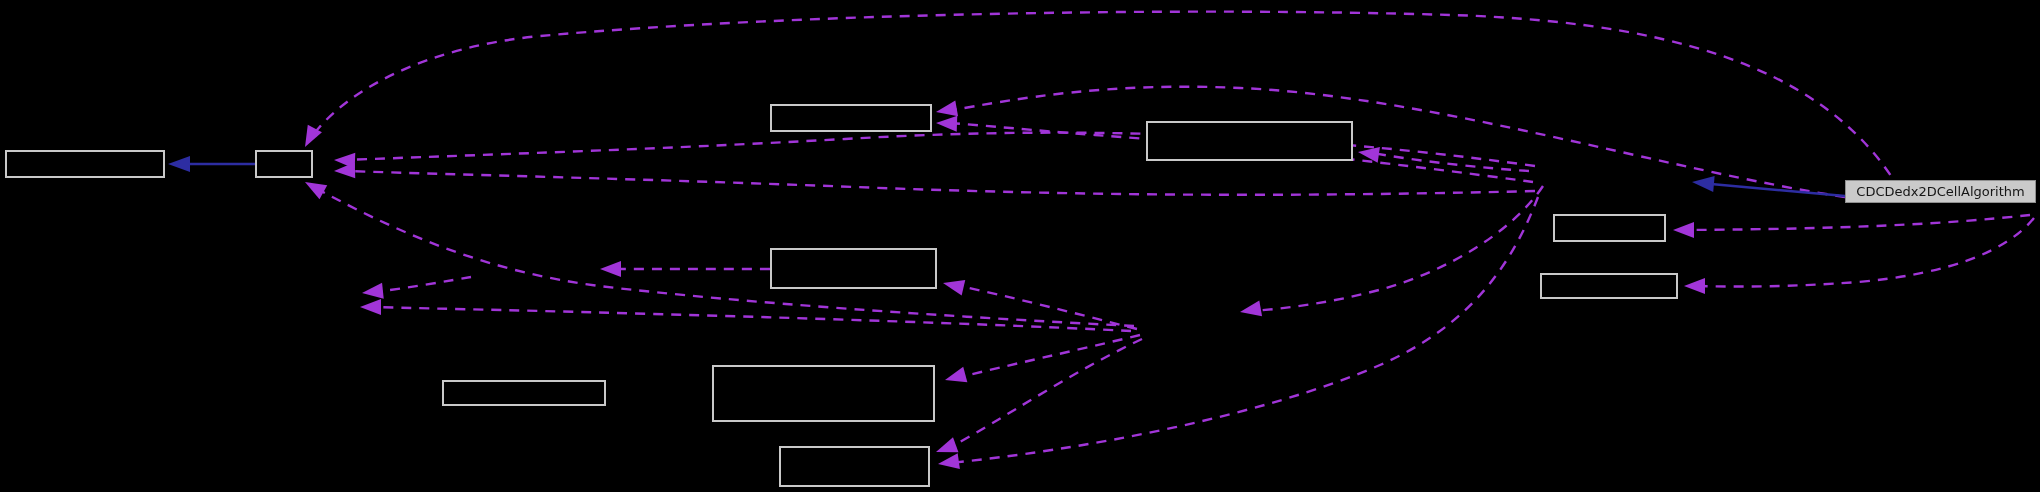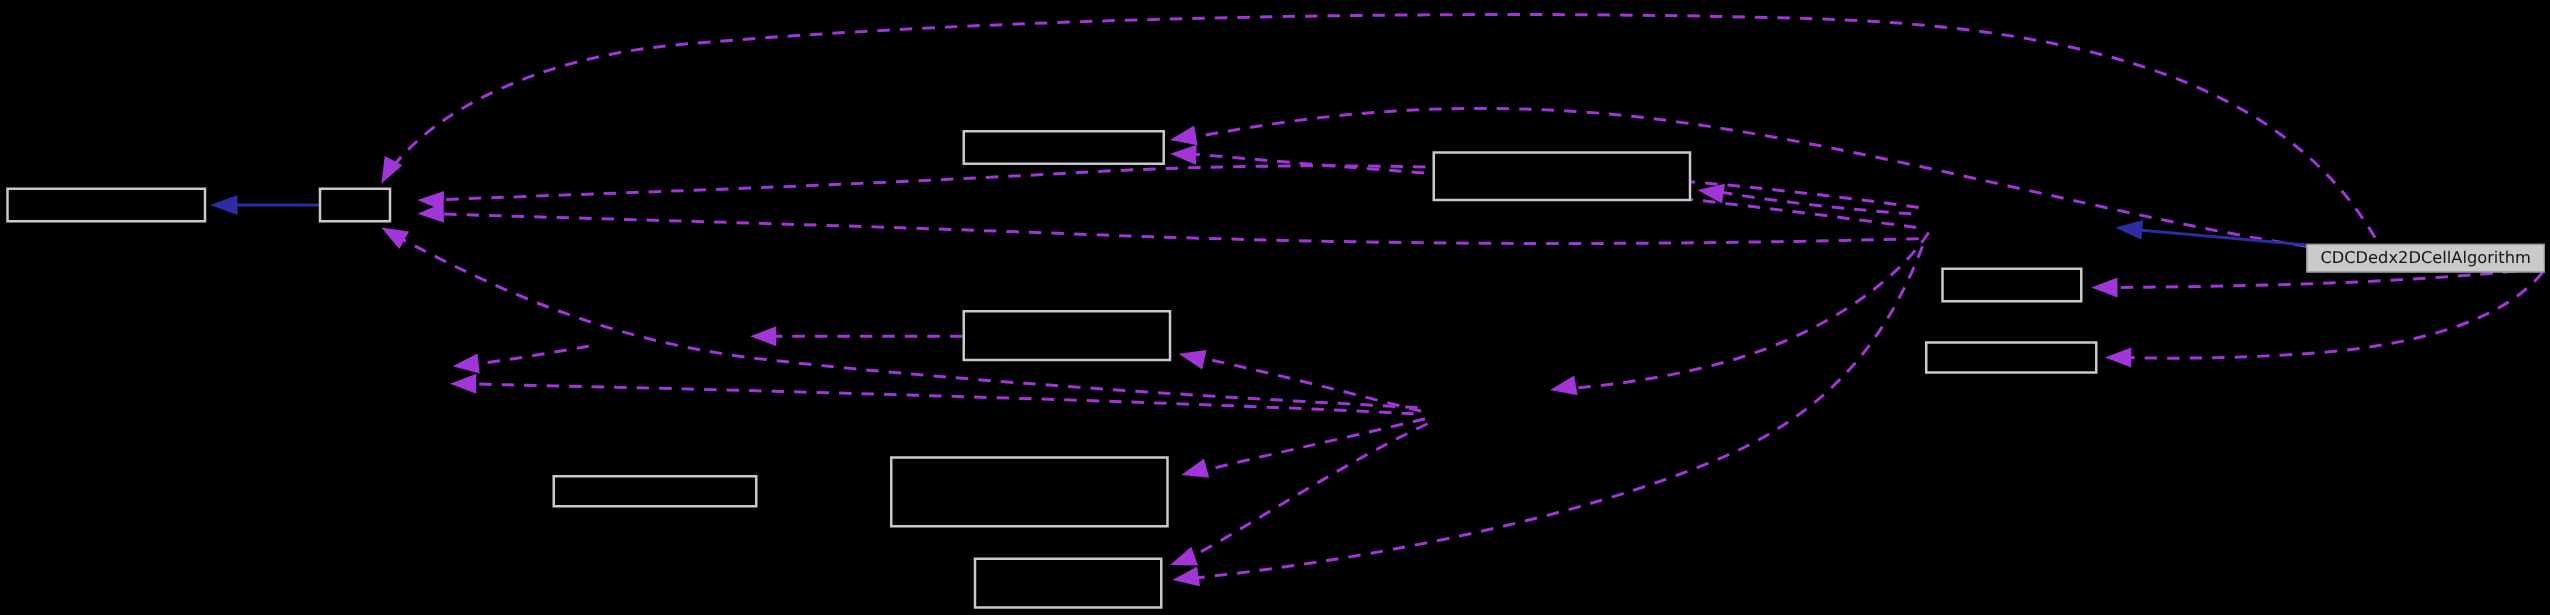--- a/index.html
+++ b/index.html
@@ -97,15 +97,15 @@
   <div class="gnode" style="left:255px;top:150px;width:58px;height:28px;"></div>
   <div class="gnode" style="left:770px;top:104px;width:162px;height:28px;"></div>
   <div class="gnode" style="left:1146px;top:121px;width:207px;height:40px;"></div>
   <div class="gnode" style="left:770px;top:248px;width:167px;height:41px;"></div>
   <div class="gnode" style="left:442px;top:380px;width:164px;height:26px;"></div>
   <div class="gnode" style="left:712px;top:365px;width:223px;height:57px;"></div>
   <div class="gnode" style="left:779px;top:446px;width:151px;height:41px;"></div>
   <div class="gnode" style="left:1553px;top:214px;width:113px;height:28px;"></div>
   <div class="gnode" style="left:1540px;top:273px;width:138px;height:26px;"></div>
 
-  <div class="gnode-current" style="left:1845px;top:195px;width:191px;height:23px;">CDCDedx2DCellAlgorithm</div>
+  <div class="gnode-current" style="left:1845px;top:180px;width:191px;height:23px;">CDCDedx2DCellAlgorithm</div>
 
 </div>
 
 </body></html>

